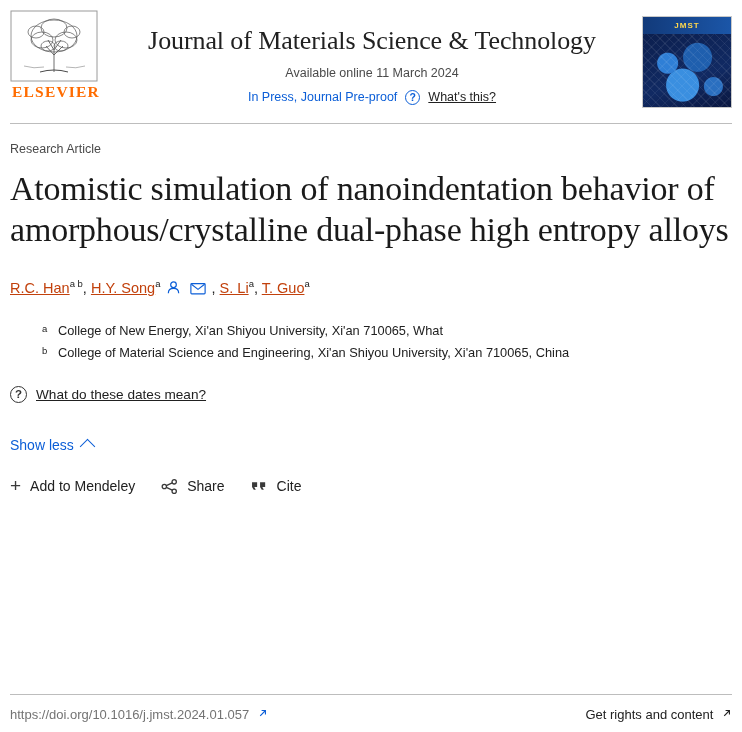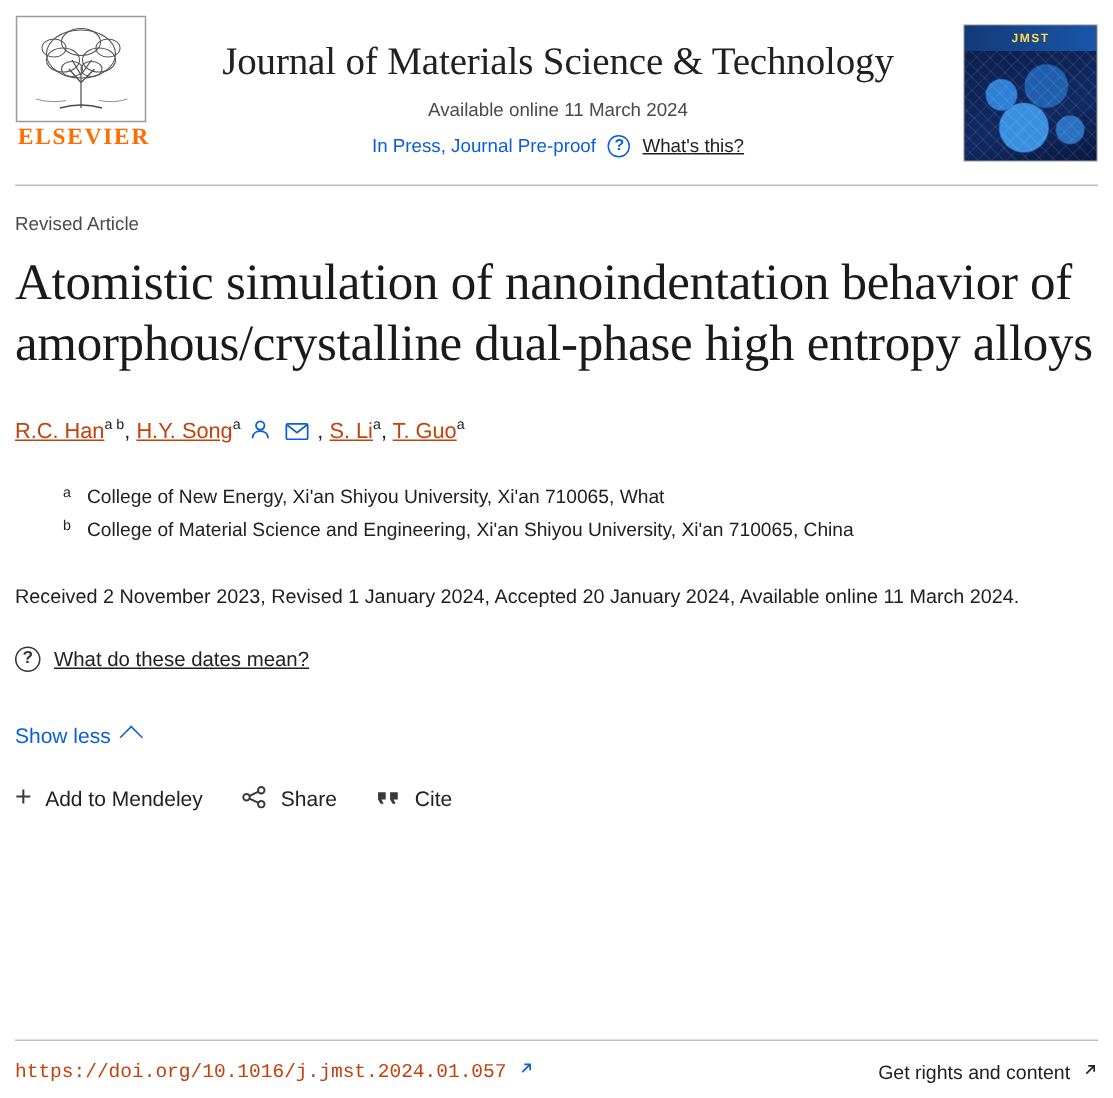--- a/index.html
+++ b/index.html
@@ -240,21 +240,21 @@
     position: absolute;
     left: 10px; right: 10px;
     bottom: 10px;
     border-top: 1px solid #bdbdbd;
     padding-top: 12px;
     display: flex;
     justify-content: space-between;
     align-items: center;
     font-size: 13px;
   }
-  .doi-link { color: #c2410c; text-decoration: none; cursor: pointer; font-family: Liberation Mono, monospace; }
+  .doi-link { color: #737373; text-decoration: none; cursor: pointer; }
   .rights { color: #212121; cursor: pointer; }
   .ext-arrow { display:inline-block; margin-left: 4px; }
 </style>
 </head>
 <body>
 
 <div class="page">
 
   
   <div class="header">
@@ -295,21 +295,21 @@
       </div>
     </div>
 
     <div class="cover-thumb">
       <div class="cover-top">JMST</div>
       <div class="cover-art"></div>
     </div>
   </div>
 
   
-  <div class="article-type">Revised Article</div>
+  <div class="article-type">Research Article</div>
 
   <h1 class="title">Atomistic simulation of nanoindentation behavior of amorphous/crystalline dual-phase high entropy alloys</h1>
 
   <div class="authors">
     <span><span class="author-name">R.C. Han</span><span class="sup">a b</span><span class="author-sep">,</span></span>
     <span><span class="author-name">H.Y. Song</span><span class="sup">a</span></span>
     <span class="person-icon">
       <svg width="15" height="15" viewBox="0 0 16 16" fill="none" stroke="#0b5ed7" stroke-width="1.3">
         <circle cx="8" cy="5" r="3"></circle>
         <path d="M2.5 14 c0-3.3 2.6-5 5.5-5 s5.5 1.7 5.5 5"></path>
@@ -330,21 +330,20 @@
     <div class="aff-row">
       <span class="aff-mark">a</span>
       <span>College of New Energy, Xi'an Shiyou University, Xi'an 710065, What</span>
     </div>
     <div class="aff-row">
       <span class="aff-mark">b</span>
       <span>College of Material Science and Engineering, Xi'an Shiyou University, Xi'an 710065, China</span>
     </div>
   </div>
 
-  <div class="history">Received 2 November 2023, Revised 1 January 2024, Accepted 20 January 2024, Available online 11 March 2024.</div>
 
   <div class="dates-row">
     <span class="qmark-dark">?</span>
     <span class="dates-link">What do these dates mean?</span>
   </div>
 
   <div class="show-less">
     <span>Show less</span>
     <span class="chev"></span>
   </div>

